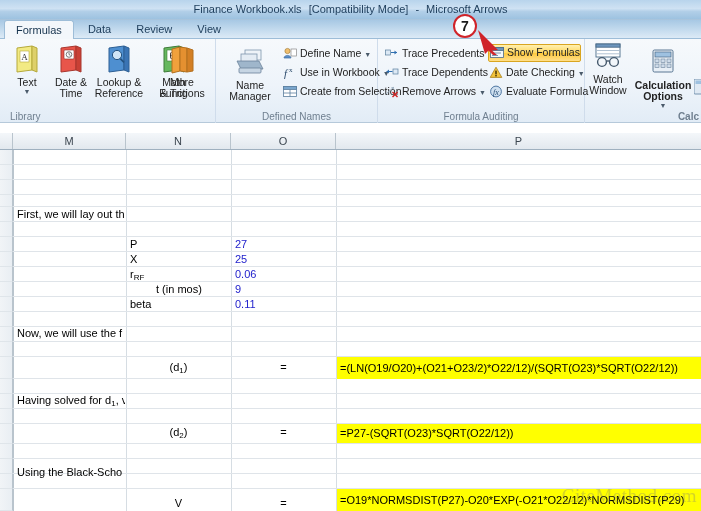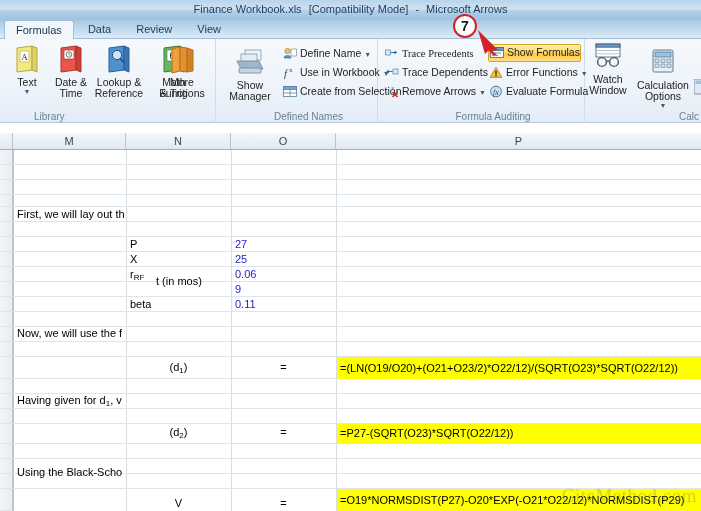--- a/index.html
+++ b/index.html
@@ -69,21 +69,20 @@
     height: 84px;
     border-right: 1px solid #cfdceb;
   }
   .rgroup .glabel {
     position: absolute;
     bottom: 1px; left: 0; right: 0;
     text-align: center;
     font-size: 10px;
     color: #6f7f8f;
     white-space: nowrap;
-    margin-left: 24px;
   }
 
   
   .bigbtn {
     position: absolute;
     top: 3px;
     width: 54px;
     text-align: center;
     cursor: default;
   }
@@ -306,21 +305,21 @@
 
       <div class="bigbtn" style="left:4px;width:60px;top:6px;">
         <div class="bicon">
           <svg width="34" height="30" viewBox="0 0 34 30">
             <rect x="12" y="3" width="16" height="10" fill="#eef3f8" stroke="#7e96ad" stroke-width="0.8"></rect>
             <rect x="8" y="7" width="16" height="10" fill="#e4ecf4" stroke="#7e96ad" stroke-width="0.8"></rect>
             <path d="M4 14 L26 14 L30 22 L8 22 Z" fill="#9fb6cb" stroke="#6b8299" stroke-width="0.8"></path>
             <rect x="6" y="21" width="22" height="5" rx="1" fill="#c6d5e3" stroke="#6b8299" stroke-width="0.8"></rect>
           </svg>
         </div>
-        <div class="blabel">Show
+        <div class="blabel">Name
 Manager</div>
       </div>
 
       <div class="smbtn" style="left:66px;top:6px;">
         <span class="sicon">
           <svg width="14" height="13" viewBox="0 0 14 13">
             <circle cx="4.5" cy="4" r="2.6" fill="#f0c070" stroke="#a8803a" stroke-width="0.7"></circle>
             <path d="M1 11 C1 7.6 8 7.6 8 11 Z" fill="#5b8fc9" stroke="#3c6c9e" stroke-width="0.7"></path>
             <rect x="8" y="2" width="5.5" height="7" fill="#ffffff" stroke="#888" stroke-width="0.7"></rect>
           </svg>
@@ -350,21 +349,21 @@
           </svg>
         </span>
         <span>Create from Selection</span>
       </div>
 
       <div class="glabel">Defined Names</div>
     </div>
 
     <div class="rgroup" style="left:378px;width:207px;">
 
-      <div class="smbtn" style="left:6px;top:6px;font-family:Liberation Serif, serif;">
+      <div class="smbtn" style="left:6px;top:6px;">
         <span class="sicon">
           <svg width="14" height="13" viewBox="0 0 14 13">
             <rect x="0.5" y="3" width="5" height="5" fill="#dce9f5" stroke="#5b7f9e" stroke-width="0.7"></rect>
             <path d="M6 5.5 L12 5.5" stroke="#2f6fb0" stroke-width="1"></path>
             <path d="M12 5.5 L9.5 3.5 L9.5 7.5 Z" fill="#2f6fb0"></path>
           </svg>
         </span>
         <span>Trace Precedents</span>
       </div>
 
@@ -405,21 +404,21 @@
       </div>
 
       <div class="smbtn" style="left:110px;top:25px;">
         <span class="sicon">
           <svg width="14" height="13" viewBox="0 0 14 13">
             <path d="M7 1.2 L12.8 11.4 L1.2 11.4 Z" fill="#f2c33c" stroke="#a8801c" stroke-width="0.8"></path>
             <rect x="6.3" y="4.6" width="1.4" height="3.8" fill="#3a2a00"></rect>
             <rect x="6.3" y="9" width="1.4" height="1.4" fill="#3a2a00"></rect>
           </svg>
         </span>
-        <span>Error Functions</span>
+        <span>Date Checking</span>
         <span class="caret"> ▼</span>
       </div>
 
       <div class="smbtn" style="left:110px;top:44px;">
         <span class="sicon">
           <svg width="14" height="13" viewBox="0 0 14 13">
             <circle cx="7" cy="6.5" r="5.4" fill="#cfe0f0" stroke="#3f6b9a" stroke-width="0.9"></circle>
             <text x="7" y="10" font-size="8" font-family="Liberation Serif, serif" font-style="italic" text-anchor="middle" fill="#234a72">fx</text>
           </svg>
         </span>
@@ -440,21 +439,21 @@
             <circle cx="9" cy="20" r="4.4" fill="none" stroke="#45596d" stroke-width="1.4"></circle>
             <circle cx="21" cy="20" r="4.4" fill="none" stroke="#45596d" stroke-width="1.4"></circle>
             <line x1="13.4" y1="19" x2="16.6" y2="19" stroke="#45596d" stroke-width="1.4"></line>
           </svg>
         </div>
         <div class="blabel">Watch
 Window</div>
       </div>
     </div>
 
-    <div class="rgroup" style="left:632px;width:69px;border-right:none;">
+    <div class="rgroup" style="left:632px;width:69px;border-right:none;font-weight:bold;">
       <div class="bigbtn" style="left:0;width:62px;top:6px;">
         <div class="bicon">
           <svg width="28" height="28" viewBox="0 0 28 28">
             <rect x="4" y="2" width="20" height="22" rx="1.5" fill="#e8eff6" stroke="#4a6a88" stroke-width="0.9"></rect>
             <rect x="6" y="4" width="16" height="5" fill="#9ec1e0" stroke="#4a6a88" stroke-width="0.7"></rect>
             <g fill="#cfdcea" stroke="#6b8299" stroke-width="0.6">
               <rect x="6" y="11" width="4" height="3.6"></rect>
                 <rect x="12" y="11" width="4" height="3.6"></rect>
                 <rect x="18" y="11" width="4" height="3.6"></rect>
               <rect x="6" y="16" width="4" height="3.6"></rect>
@@ -553,36 +552,36 @@
     <div class="cell num" style="left:233px;top:88px;width:100px;">27</div>
 
     <div class="cell" style="left:128px;top:103px;width:100px;">X</div>
     <div class="cell num" style="left:233px;top:103px;width:100px;">25</div>
 
     <div class="cell" style="left:128px;top:118px;width:100px;">
       <span>r</span><sub>RF</sub>
     </div>
     <div class="cell num" style="left:233px;top:118px;width:100px;">0.06</div>
 
-    <div class="cell" style="left:128px;top:125px;width:100px;padding-left:28px;">t (in mos)</div>
+    <div class="cell" style="left:128px;top:133px;width:100px;padding-left:28px;">t (in mos)</div>
     <div class="cell num" style="left:233px;top:133px;width:100px;">9</div>
 
     <div class="cell" style="left:128px;top:148px;width:100px;">beta</div>
     <div class="cell num" style="left:233px;top:148px;width:100px;">0.11</div>
 
     <div class="cell" style="left:15px;top:177px;width:110px;">Now, we will use the f</div>
 
     <div class="cell ctr" style="left:128px;top:211px;width:101px;">
       <span>(d</span><sub>1</sub><span>)</span>
     </div>
     <div class="cell ctr" style="left:233px;top:211px;width:101px;">=</div>
     <div class="cell formula" style="left:337px;top:207px;width:364px;height:22px;line-height:22px;">=(LN(O19/O20)+(O21+O23/2)*O22/12)/(SQRT(O23)*SQRT(O22/12))</div>
 
     <div class="cell" style="left:15px;top:244px;width:110px;">
-      <span>Having given for d</span><sub>1</sub><span>, v</span>
+      <span>Having solved for d</span><sub>1</sub><span>, v</span>
     </div>
 
     <div class="cell ctr" style="left:128px;top:276px;width:101px;">
       <span>(d</span><sub>2</sub><span>)</span>
     </div>
     <div class="cell ctr" style="left:233px;top:276px;width:101px;">=</div>
     <div class="cell formula" style="left:337px;top:274px;width:364px;height:19px;line-height:19px;">=P27-(SQRT(O23)*SQRT(O22/12))</div>
 
     <div class="cell" style="left:15px;top:316px;width:110px;">Using the Black-Scho</div>
 

